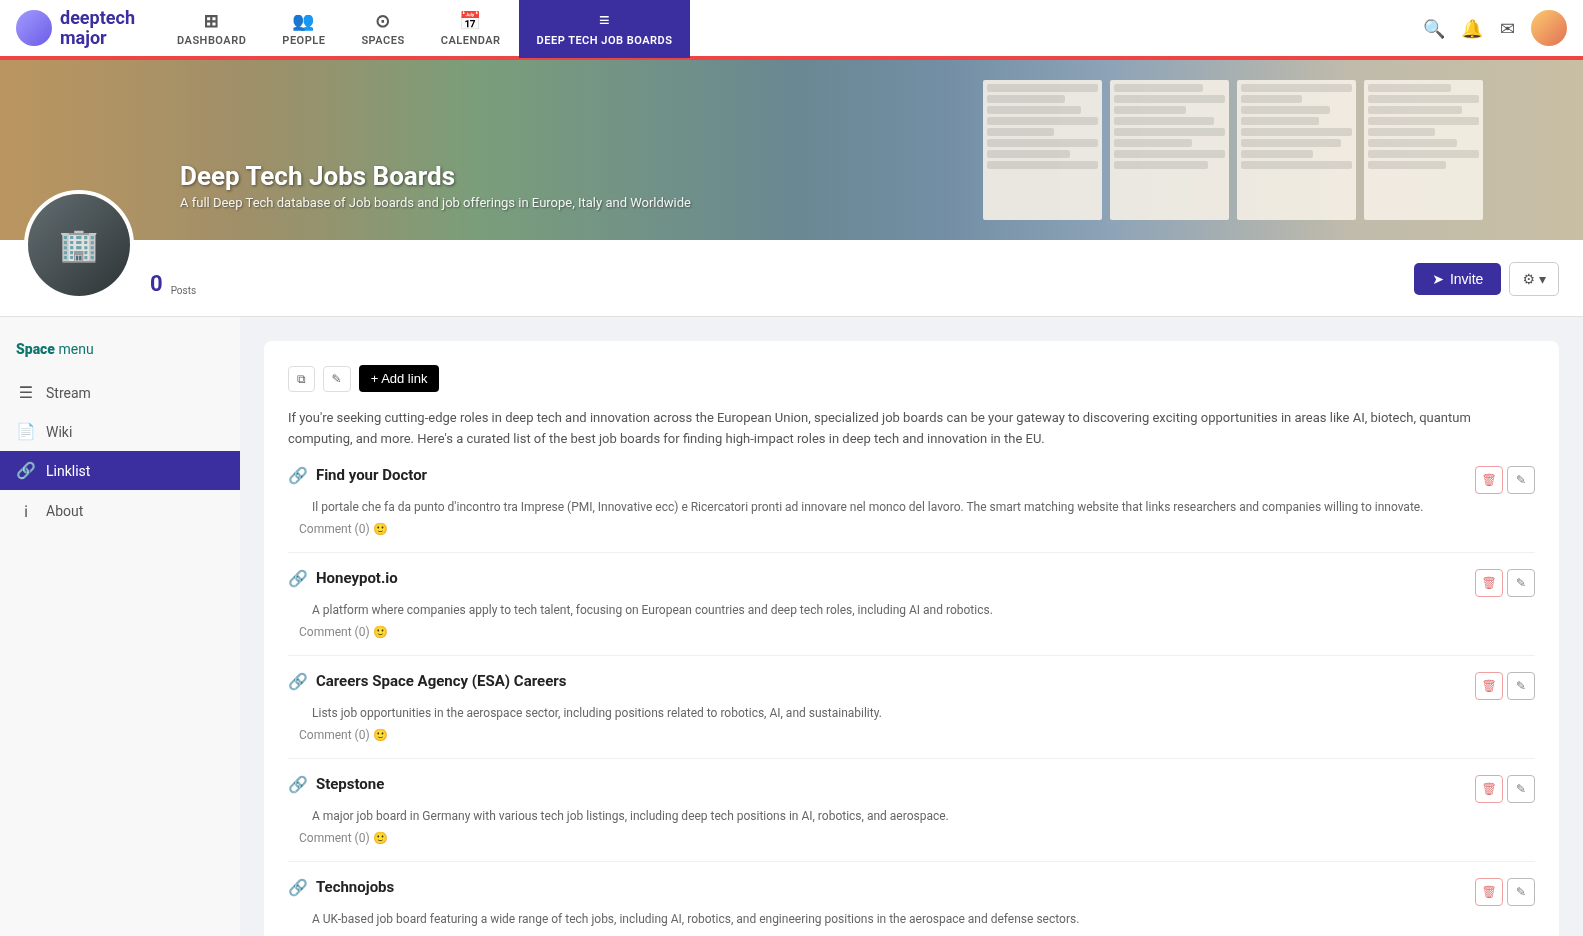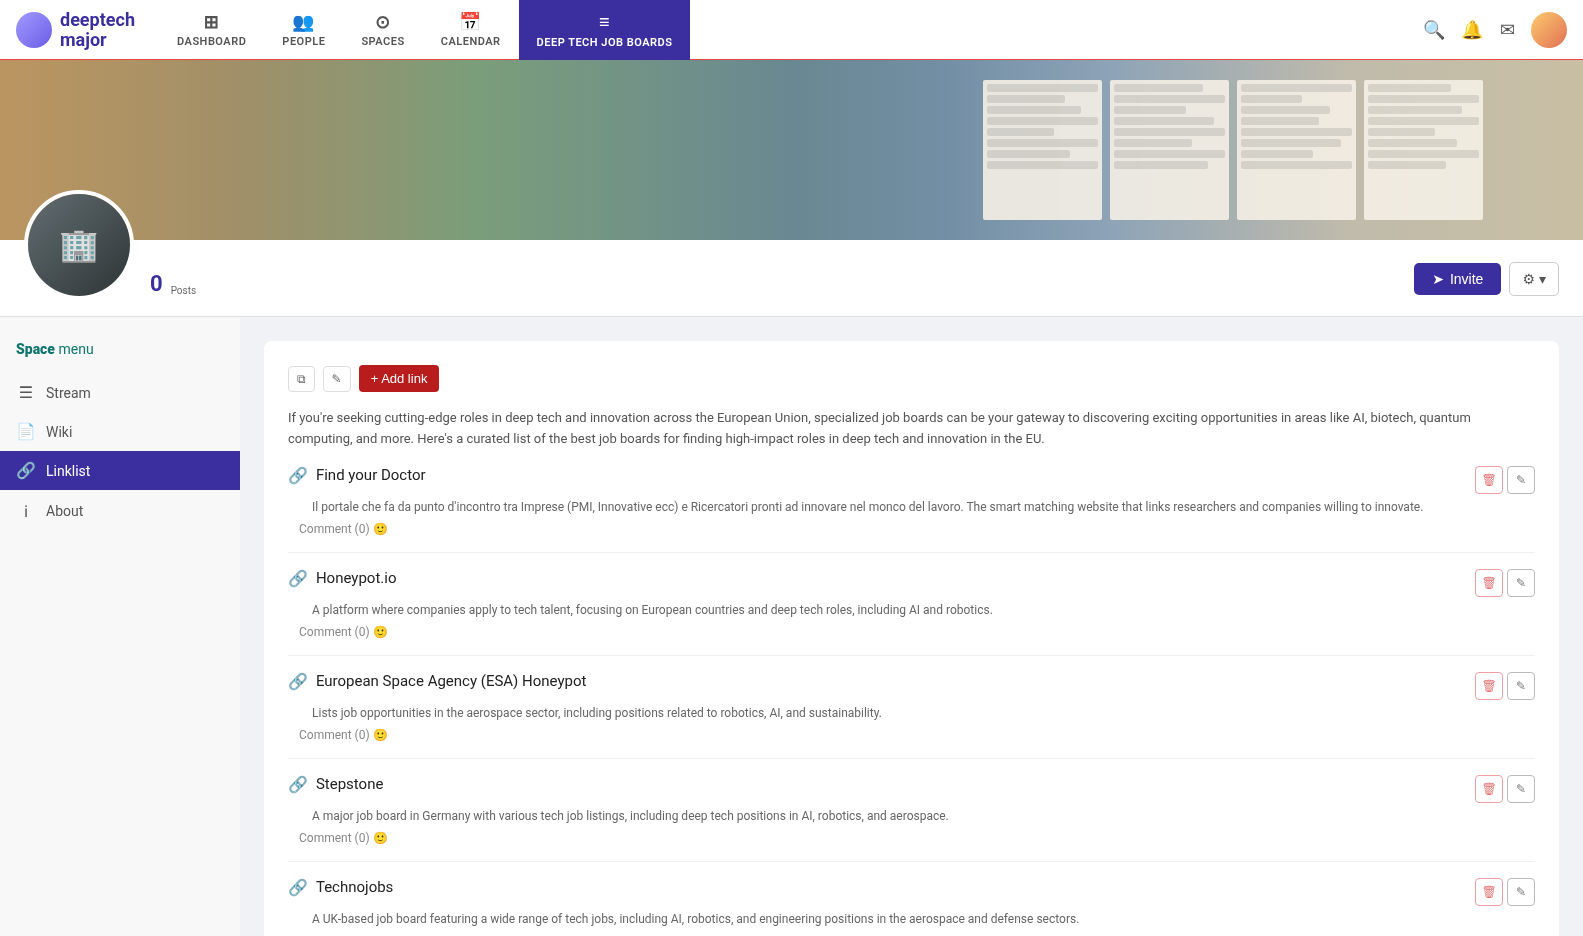--- a/index.html
+++ b/index.html
@@ -1,21 +1,21 @@
 <!DOCTYPE html>
 <html><head>
   <meta charset="utf-8">
   <style>
     * { box-sizing: border-box; margin: 0; padding: 0; }
     body { font-family: -apple-system, BlinkMacSystemFont, 'Segoe UI', Roboto, sans-serif; background: #f0f2f5; color: #333; }
 
     
     .topnav {
       display: flex; align-items: center; background: #fff;
-      border-bottom: 1px solid #ef4444; height: 60px; padding: 0 16px;
+      border-bottom: 4px solid #ef4444; height: 60px; padding: 0 16px;
       position: relative; z-index: 10;
     }
     .logo-area { display: flex; align-items: center; gap: 8px; margin-right: 24px; }
     .logo-text { font-size: 18px; font-weight: 700; color: #3b2fa0; line-height: 1.1; }
     .logo-avatar-circle { width: 36px; height: 36px; border-radius: 50%; background: linear-gradient(135deg, #a29bfe, #6c5ce7); }
     .nav-items { display: flex; align-items: center; gap: 0; flex: 1; }
     .nav-item {
       display: flex; flex-direction: column; align-items: center; justify-content: center;
       padding: 0 18px; height: 60px; cursor: pointer; font-size: 11px; font-weight: 600;
       color: #555; letter-spacing: 0.5px; text-decoration: none; gap: 3px;
@@ -83,33 +83,33 @@
 
     .section-header { display: flex; align-items: center; justify-content: space-between; margin-bottom: 16px; }
     .section-title { font-size: 18px; font-weight: 600; color: #222; }
     .section-actions { display: flex; gap: 8px; align-items: center; }
     .btn-action {
       border: 1px solid #ddd; background: #fff; border-radius: 4px;
       padding: 5px 8px; cursor: pointer; font-size: 12px; color: #666;
       display: flex; align-items: center; gap: 4px;
     }
     .btn-add-link {
-      background: #b91c1c; color: #fff; border: none; border-radius: 4px;
+      background: #000000; color: #fff; border: none; border-radius: 4px;
       padding: 6px 12px; cursor: pointer; font-size: 13px; display: flex; align-items: center; gap: 4px;
     }
 
     .section-desc { font-size: 13px; color: #555; line-height: 1.6; }
 
     
     .link-item { padding: 16px 0; border-bottom: 1px solid #f0f0f0; position: relative; }
     .link-item:last-child { border-bottom: none; }
     .link-header { display: flex; align-items: flex-start; justify-content: space-between; }
     .link-title-row { display: flex; align-items: center; gap: 8px; }
     .link-icon { color: #3b2fa0; font-size: 16px; }
-    .link-title { font-size: 15px; font-weight: 400; color: #222; cursor: pointer; }
+    .link-title { font-size: 15px; font-weight: 700; color: #222; cursor: pointer; }
     .link-desc { font-size: 12px; color: #666; margin-top: 4px; margin-left: 24px; line-height: 1.5; }
     .link-actions-row { display: flex; align-items: center; gap: 4px; margin-top: 6px; margin-left: 11px; }
     .comment-link { font-size: 12px; color: #888; cursor: pointer; display: flex; align-items: center; gap: 4px; }
     .link-item-actions { display: flex; gap: 4px; align-items: center; }
     .icon-btn {
       width: 28px; height: 28px; border-radius: 4px; border: 1px solid #f0a0a0;
       background: #fff; cursor: pointer; display: flex; align-items: center; justify-content: center;
       font-size: 12px; color: #e07070;
     }
     .icon-btn.edit { border-color: #bbb; color: #777; }
@@ -209,20 +209,24 @@
       <div class="board-col">
         <div class="board-row" style="width:75%"></div>
           <div class="board-row"></div>
           <div class="board-row" style="width:85%"></div>
         <div class="board-row"></div>
           <div class="board-row" style="width:60%"></div>
           <div class="board-row" style="width:80%"></div>
         <div class="board-row"></div>
           <div class="board-row" style="width:70%"></div>
       </div>
+    </div>
+    <div class="banner-text">
+      <div class="banner-title">Deep Tech Jobs Boards</div>
+      <div class="banner-subtitle">A full Deep Tech database of Job boards and job offerings in Europe, Italy and Worldwide</div>
     </div>
   </div>
 </div>
 
 <div class="profile-section">
   <div style="display:flex; align-items:flex-end; gap:0;">
     <div class="profile-avatar-wrap">
       <div class="profile-avatar">
         <div class="profile-avatar-inner">🏢</div>
       </div>
@@ -320,21 +324,21 @@
       <span class="comment-link">
         <span>Comment (0)</span>
         <span>🙂</span>
       </span>
     </div>
   </div>
           <div class="link-item">
     <div class="link-header">
       <div class="link-title-row">
         <span class="link-icon">🔗</span>
-        <span class="link-title">European Space Agency (ESA) Honeypot</span>
+        <span class="link-title">Careers Space Agency (ESA) Careers</span>
       </div>
       <div class="link-item-actions">
         <button class="icon-btn" title="Delete">🗑</button>
         <button class="icon-btn edit" title="Edit">✎</button>
       </div>
     </div>
     <div class="link-desc">Lists job opportunities in the aerospace sector, including positions related to robotics, AI, and sustainability.</div>
     <div class="link-actions-row">
       <span class="comment-link">
         <span>Comment (0)</span>

